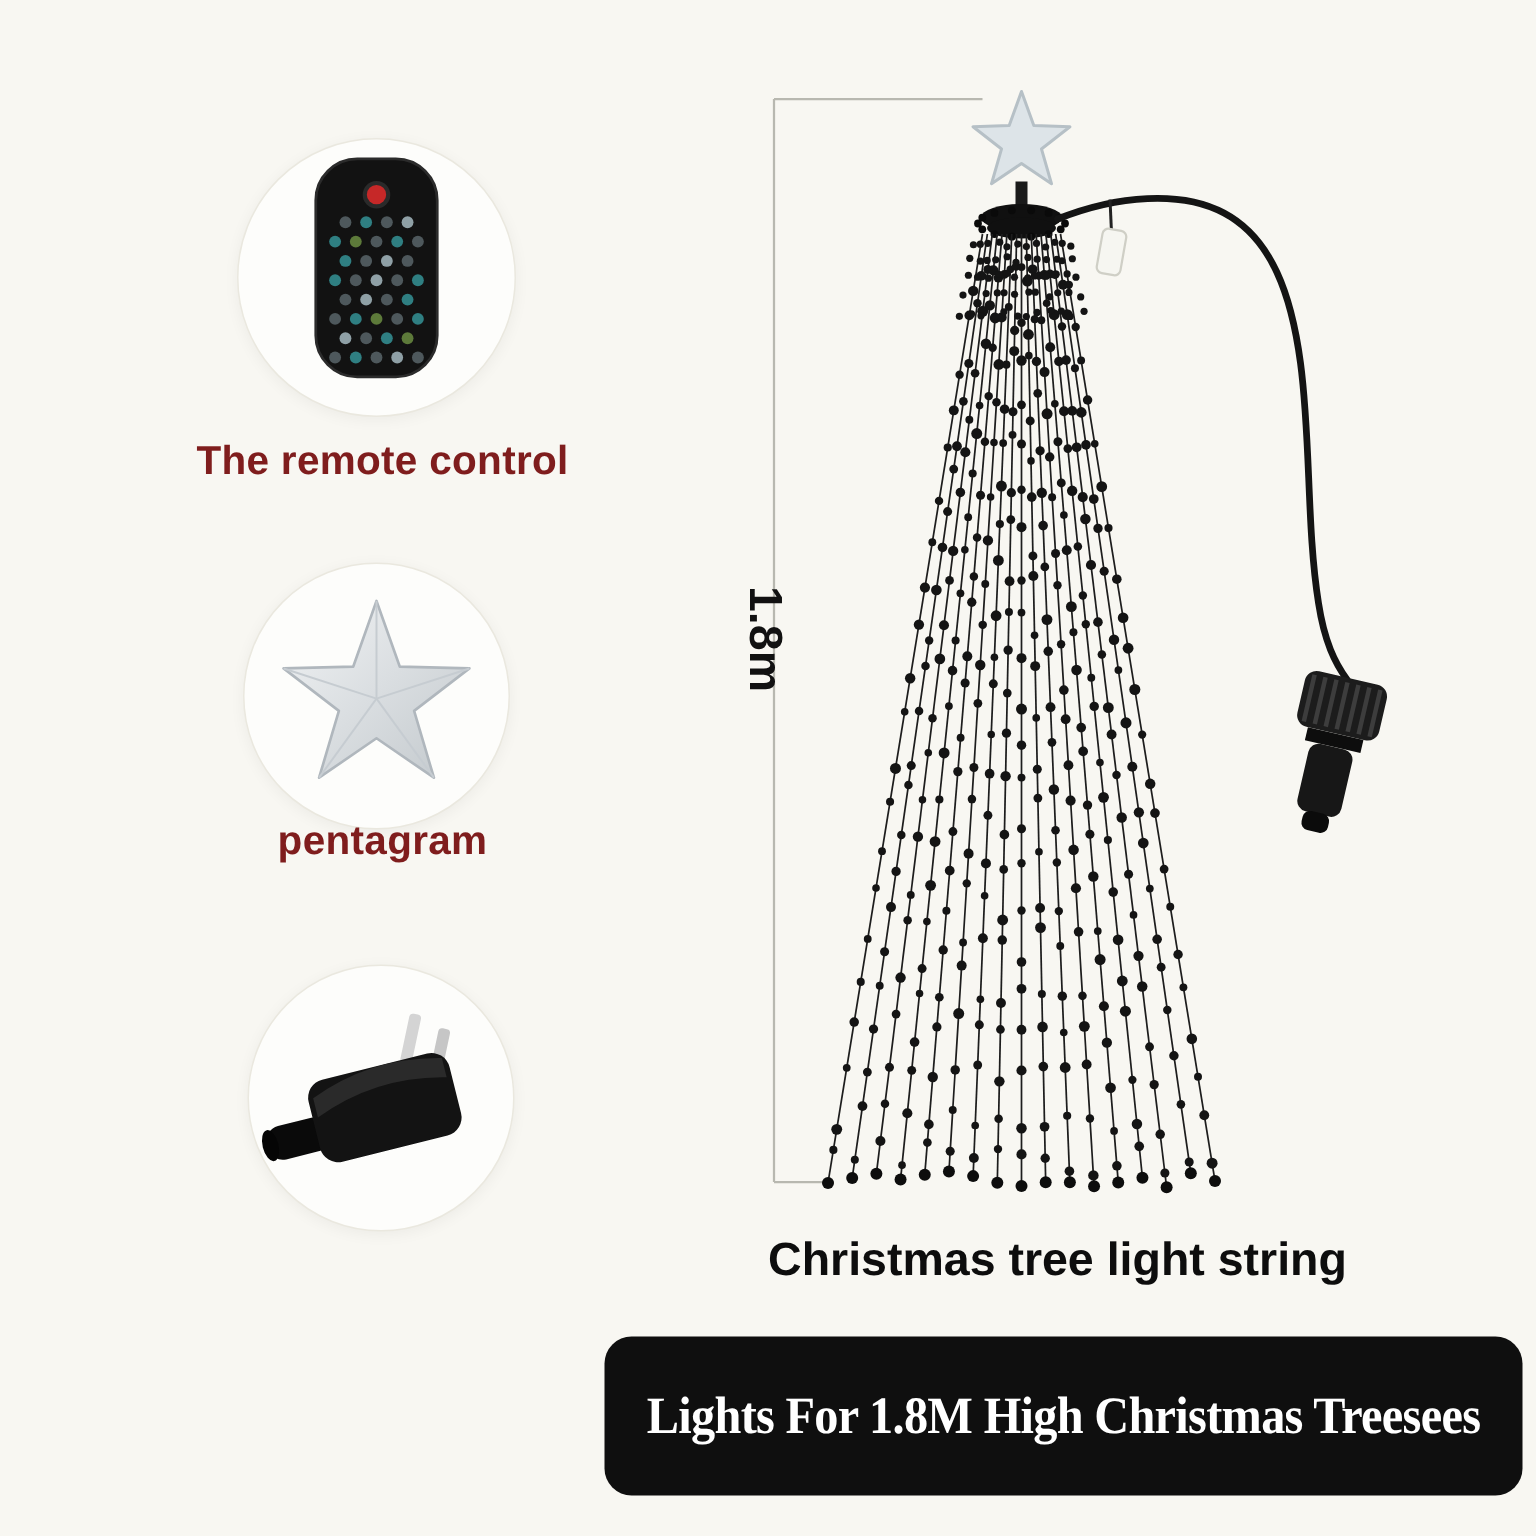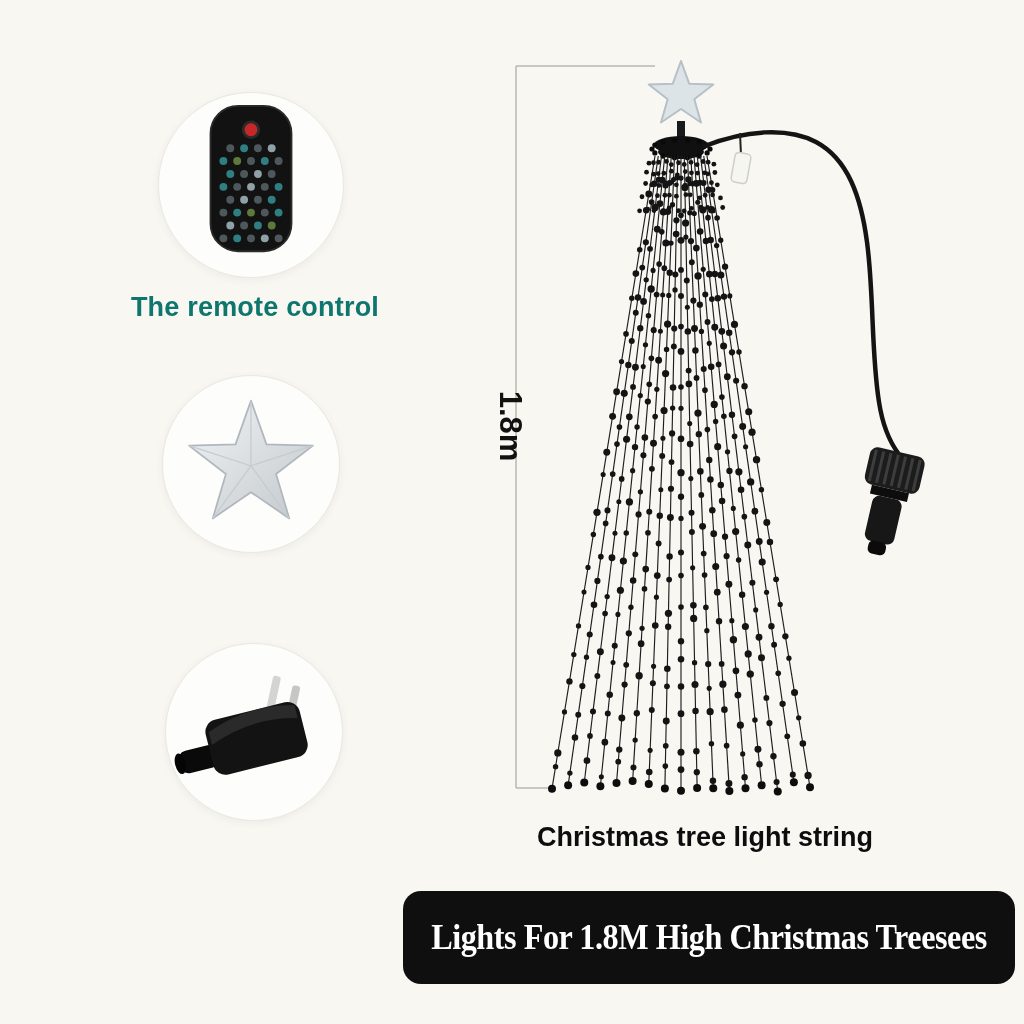--- a/index.html
+++ b/index.html
@@ -3,32 +3,32 @@
 <meta charset="utf-8">
 <style>
   html,body{margin:0;padding:0;}
   .page{position:relative;width:1024px;height:1024px;background:#f8f7f2;overflow:hidden;
         font-family:"Liberation Sans",sans-serif;color:#111;}
   #tree-canvas{position:absolute;left:0;top:0;width:1024px;height:1024px;}
   .circle{position:absolute;border-radius:50%;background:#fdfdfb;border:1px solid #eae8df;
           box-shadow:0 2px 10px rgba(0,0,0,.05);display:flex;align-items:center;justify-content:center;overflow:hidden;}
   .circle svg{width:100%;height:100%;display:block;}
   .clabel{position:absolute;width:340px;left:85px;text-align:center;font-size:27px;font-weight:600;
-          color:#0f766e;letter-spacing:.2px;}
+          color:#7f1d1d;letter-spacing:.2px;}
   #c-remote{left:158px;top:92px;width:184px;height:184px;}
   #l-remote{top:292px;}
   #c-star{left:162px;top:375px;width:176px;height:176px;}
   #l-star{top:545px;}
   #c-plug{left:165px;top:643px;width:176px;height:176px;}
   #l-plug{top:820px;}
   .dim-label{position:absolute;left:450px;top:408px;width:120px;height:36px;line-height:36px;
              text-align:center;transform:rotate(90deg);font-size:31px;font-weight:700;color:#111;}
-  .caption{position:absolute;left:505px;top:822px;width:400px;text-align:center;font-size:27px;
+  .caption{position:absolute;left:505px;top:822px;width:400px;text-align:center;font-size:31px;
            font-weight:600;color:#0d0d0d;}
-  .banner{position:absolute;left:403px;top:891px;width:612px;height:93px;background:#0f0f0f;
+  .banner{position:absolute;left:403px;top:891px;width:612px;height:106px;background:#0f0f0f;
           border-radius:18px;display:flex;align-items:center;justify-content:center;}
   .banner-text{color:#ffffff;font-family:"Liberation Serif",serif;font-weight:700;font-size:35px;
                white-space:nowrap;transform:scaleX(.92);letter-spacing:-.5px;}
 </style>
 </head>
 <body>
 
 <div class="page">
 
   <svg id="tree-canvas" viewBox="0 0 1024 1024">
@@ -590,20 +590,21 @@
         </linearGradient>
       </defs>
     <polygon points="100.0,28.0 117.6,77.7 170.4,79.1 128.5,111.3 143.5,161.9 100.0,132.0 56.5,161.9 71.5,111.3 29.6,79.1 82.4,77.7" fill="url(#sg)" stroke="#b0b7bd" stroke-width="2" stroke-linejoin="round"></polygon>
         <line x1="100" y1="102" x2="100" y2="28" stroke="#c6ccd1" stroke-width="1.5"></line>
         <line x1="100" y1="102" x2="170.37818220584137" y2="79.13274241625389" stroke="#c6ccd1" stroke-width="1.5"></line>
         <line x1="100" y1="102" x2="143.496108669643" y2="161.8672575837461" stroke="#c6ccd1" stroke-width="1.5"></line>
         <line x1="100" y1="102" x2="56.50389133035699" y2="161.8672575837461" stroke="#c6ccd1" stroke-width="1.5"></line>
         <line x1="100" y1="102" x2="29.62181779415863" y2="79.1327424162539" stroke="#c6ccd1" stroke-width="1.5"></line>
       </svg>
   </div>
+  <div class="clabel" id="l-star">pentagram</div>
 
   <div class="circle" id="c-plug">
     <svg id="plug-svg" viewBox="0 0 200 200">
       <rect x="118" y="36" width="9" height="38" rx="3" fill="#d4d4d4" transform="rotate(12 122 55)"></rect>
       <rect x="140" y="47" width="9" height="38" rx="3" fill="#c6c6c6" transform="rotate(12 144 66)"></rect>
       <g transform="rotate(-14 100 108)">
         <rect x="10" y="102" width="48" height="26" rx="11" fill="#0a0a0a"></rect>
         <ellipse cx="12" cy="115" rx="6" ry="12" fill="#050505"></ellipse>
         <rect x="48" y="76" width="110" height="64" rx="14" fill="#131313"></rect>
         <path d="M52 88 Q102 68 154 82 L154 97 Q102 83 52 103 Z" fill="#2a2a2a"></path>

